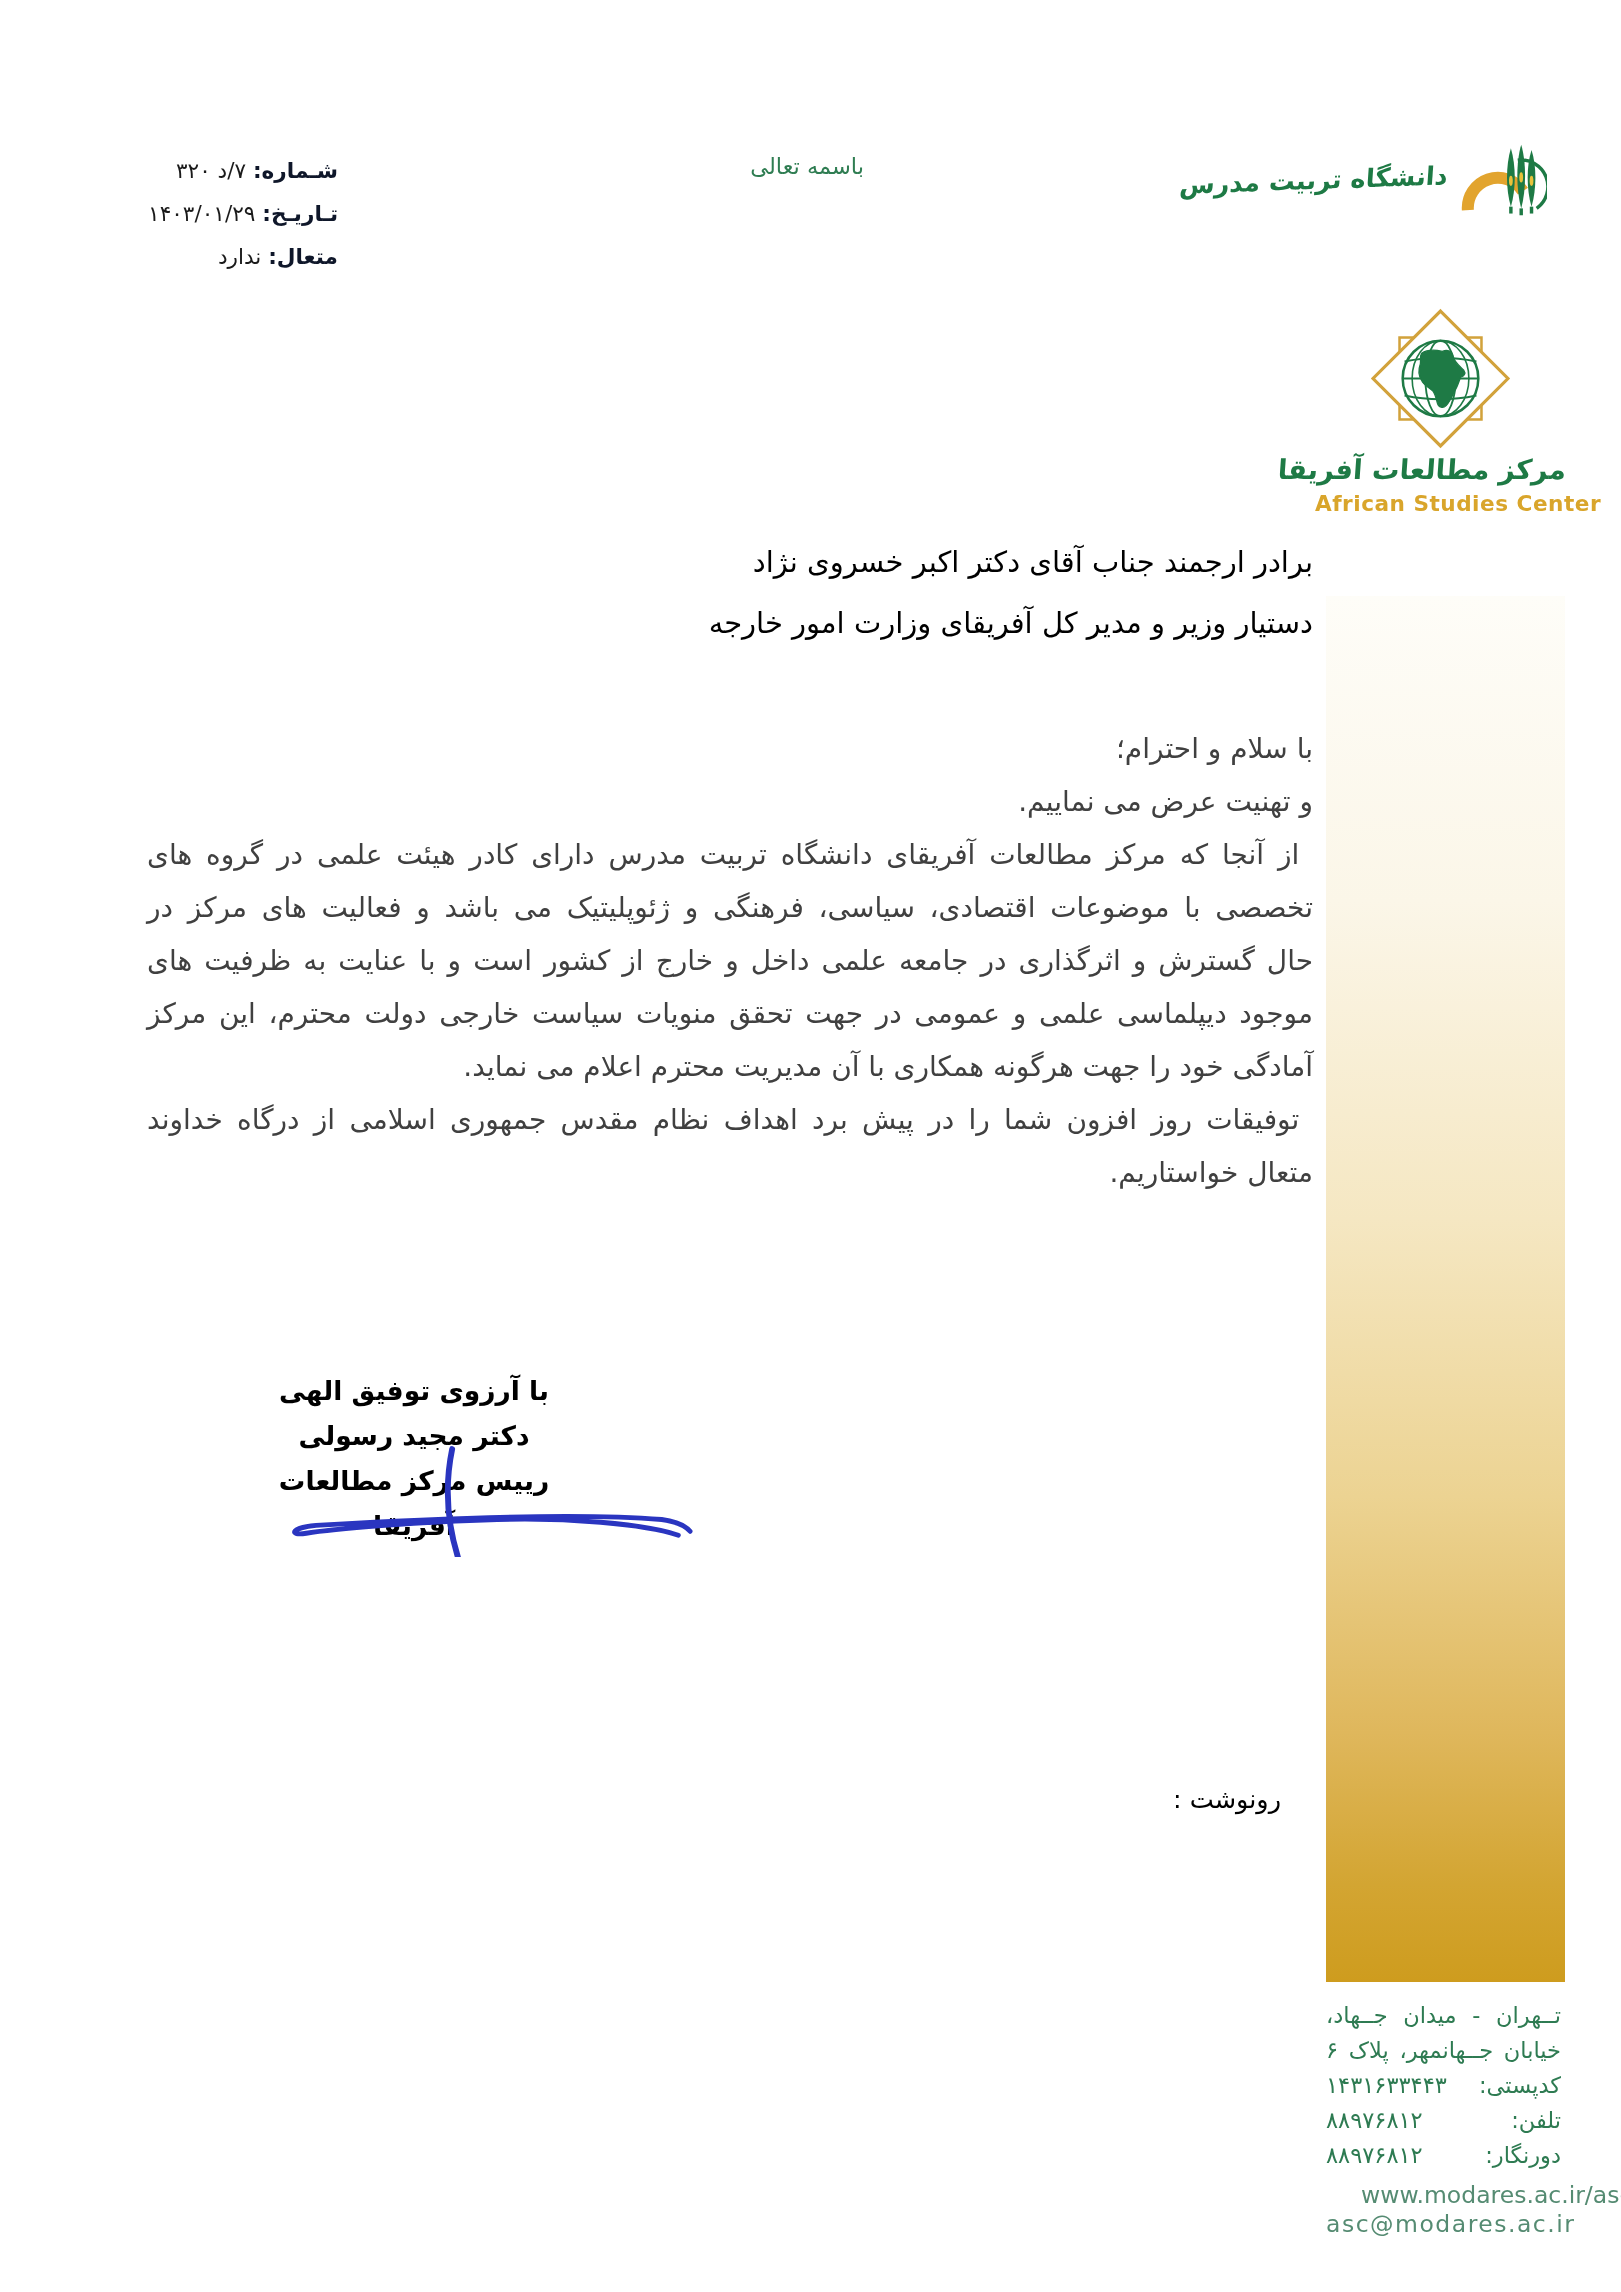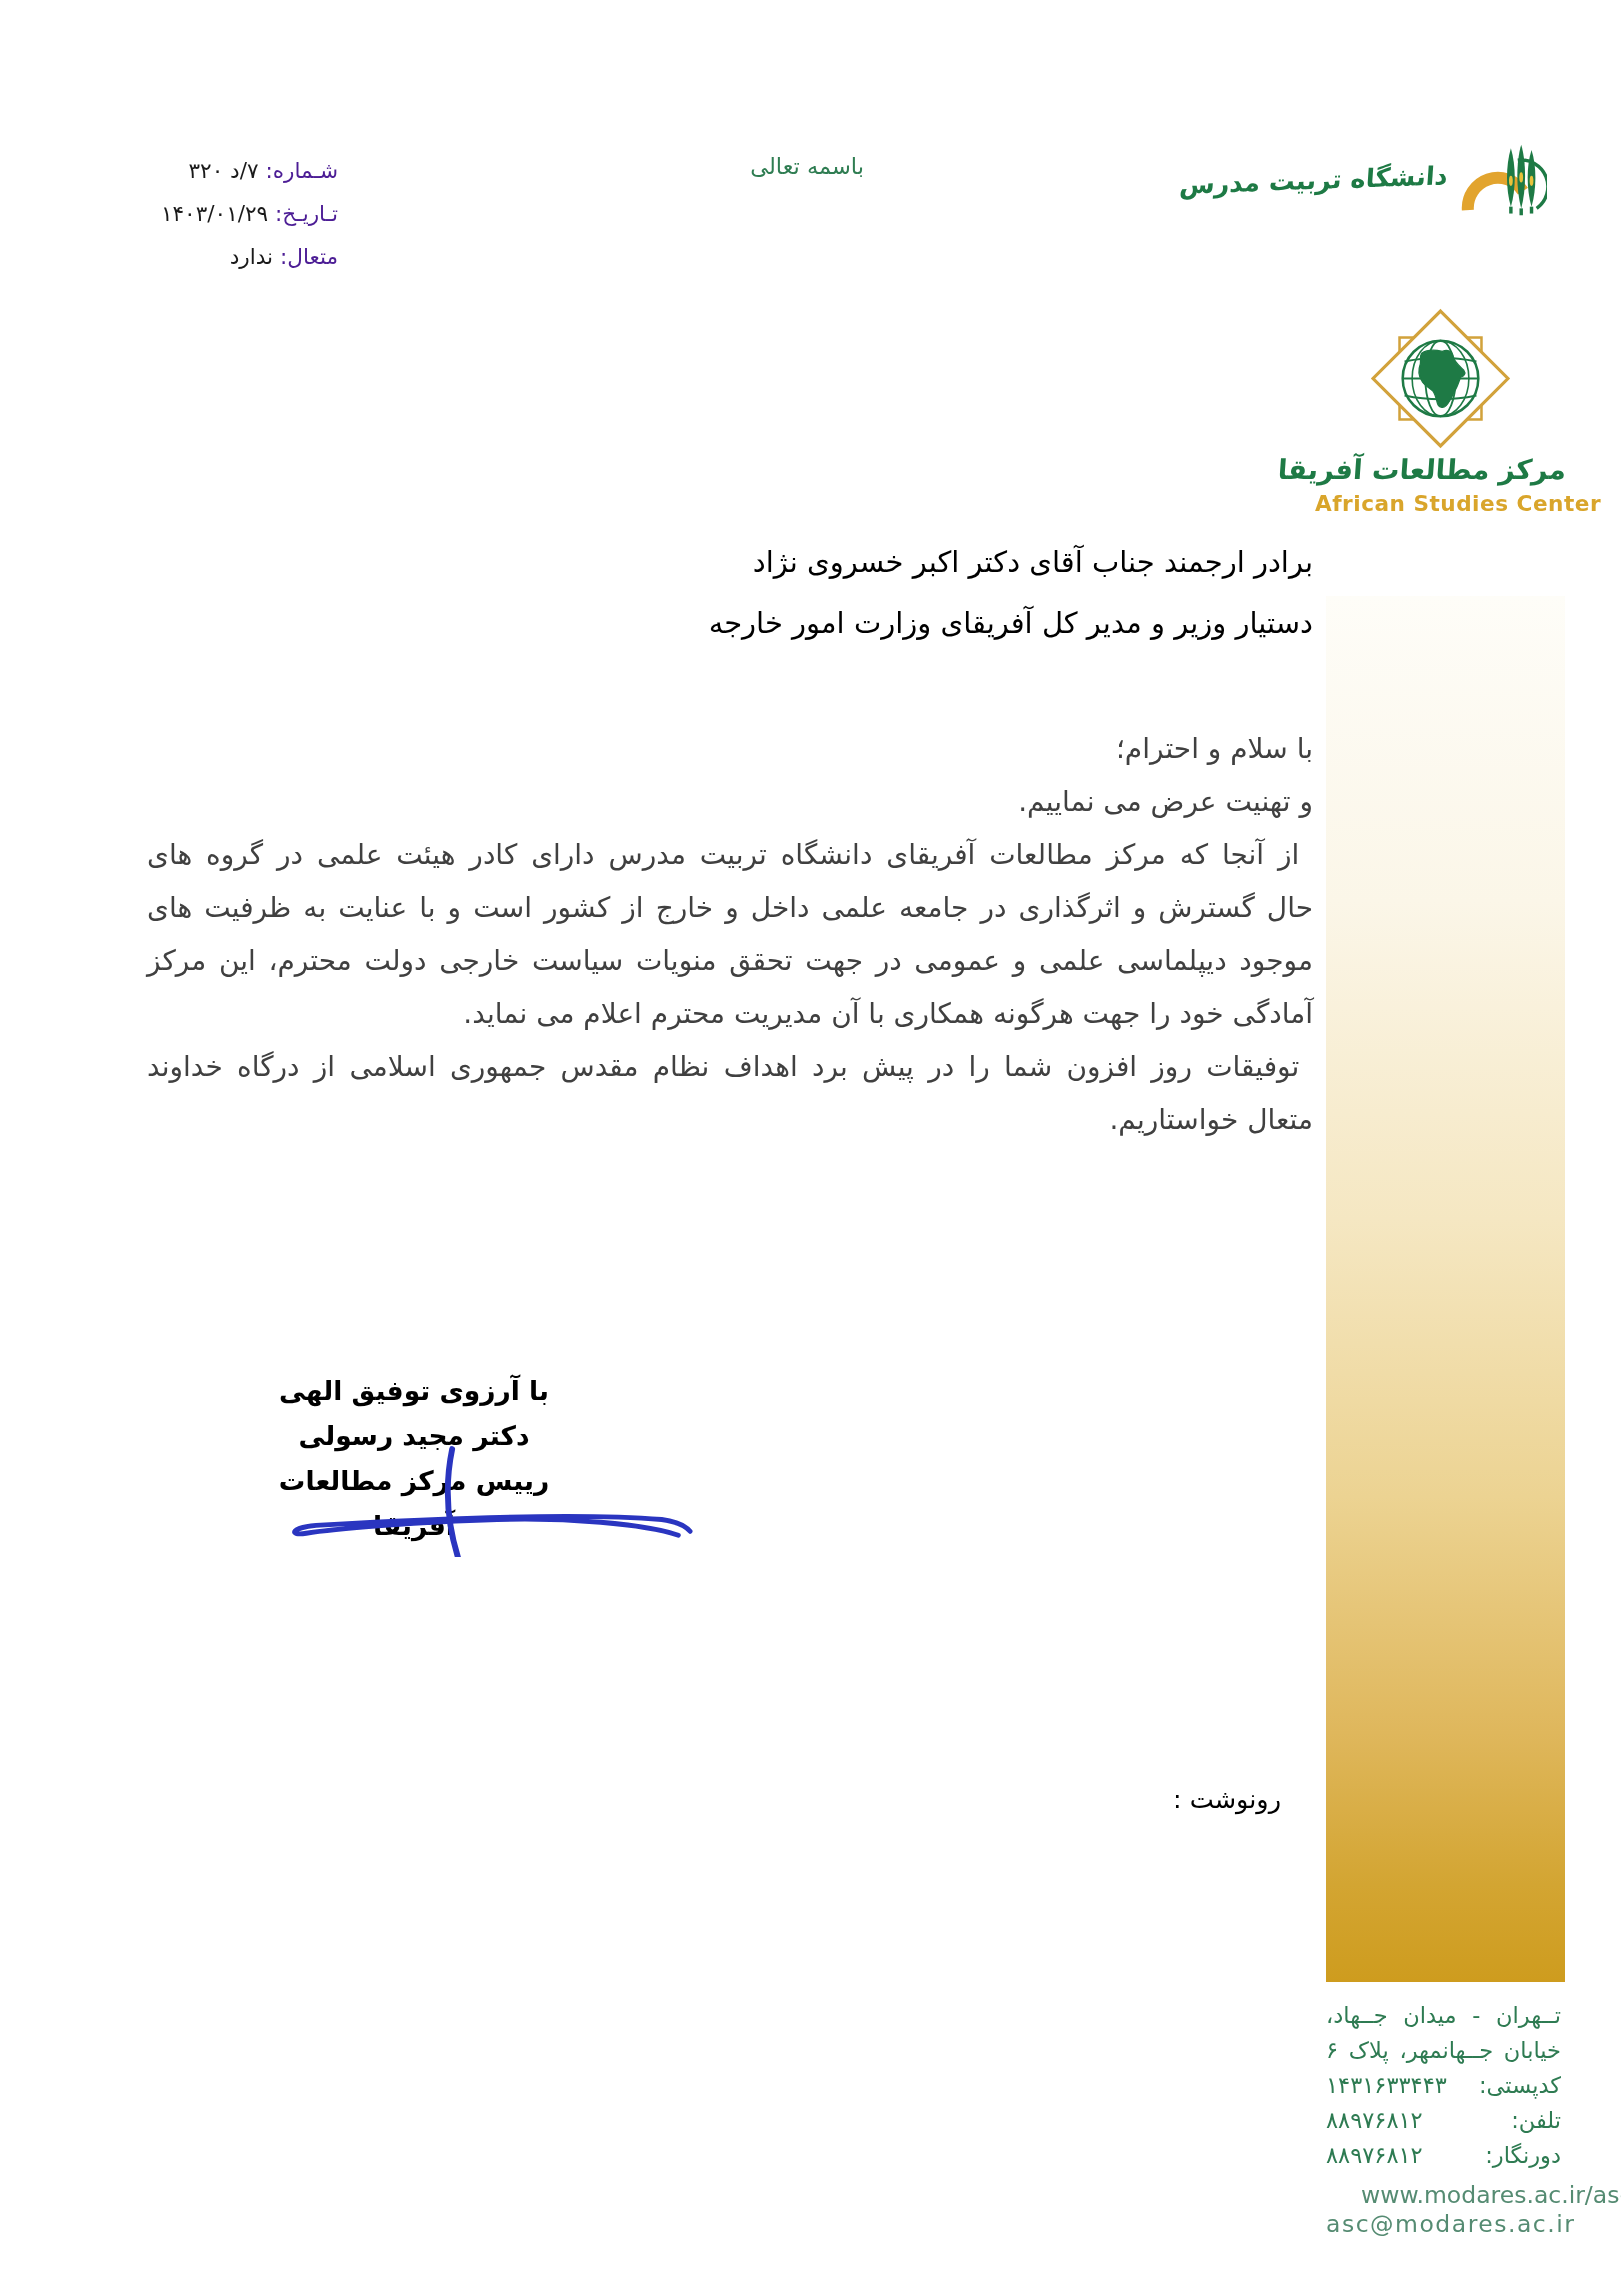--- a/index.html
+++ b/index.html
@@ -5,21 +5,21 @@
   html,body{margin:0;padding:0;}
   body{
     width:1621px;height:2293px;position:relative;background:#ffffff;
     font-family:"DejaVu Sans",sans-serif;color:#000;overflow:hidden;
   }
   
   .ref-block{
     position:absolute;top:149px;left:116px;width:222px;
     direction:rtl;text-align:right;font-size:21.6px;line-height:43px;
   }
-  .ref-label{color:#4c1d95;font-weight:normal;}
+  .ref-label{color:#0f172a;font-weight:bold;}
   .ref-value{color:#1a1a1a;margin-top:9px;}
   
   .bismillah{
     position:absolute;top:153px;left:50%;transform:translateX(-53%);
     color:#2f7d52;font-size:22.5px;direction:rtl;
   }
   
   .uni-logo{
     position:absolute;top:131px;left:1253px;width:294px;height:98px;
     display:flex;align-items:center;justify-content:flex-end;gap:13.7px;direction:ltr;
@@ -142,20 +142,21 @@
 
 <div class="recipient">
   <div>برادر ارجمند جناب آقای دکتر اکبر خسروی نژاد</div>
   <div>دستیار وزیر و مدیر کل آفریقای وزارت امور خارجه</div>
 </div>
 
 <div class="letter-body">
   <div class="bl">با سلام و احترام؛</div>
   <div class="bl">و تهنیت عرض می نماییم.</div>
   <div class="bl-j" style="padding-right:13.7px;">از آنجا که مرکز مطالعات آفریقای دانشگاه تربیت مدرس دارای کادر هیئت علمی در گروه های</div>
+  <div class="bl-j">تخصصی با موضوعات اقتصادی، سیاسی، فرهنگی و ژئوپلیتیک می باشد و فعالیت های مرکز در</div>
   <div class="bl-j">حال گسترش و اثرگذاری در جامعه علمی داخل و خارج از کشور است و با عنایت به ظرفیت های</div>
   <div class="bl-j">موجود دیپلماسی علمی و عمومی در جهت تحقق منویات سیاست خارجی دولت محترم، این مرکز</div>
   <div class="bl">آمادگی خود را جهت هرگونه همکاری با آن مدیریت محترم اعلام می نماید.</div>
   <div class="bl-j" style="padding-right:13.7px;">توفیقات روز افزون شما را در پیش برد اهداف نظام مقدس جمهوری اسلامی از درگاه خداوند</div>
   <div class="bl">متعال خواستاریم.</div>
 </div>
 
 <div class="signature">
   <div>با آرزوی توفیق الهی</div>
   <div>دکتر مجید رسولی</div>

